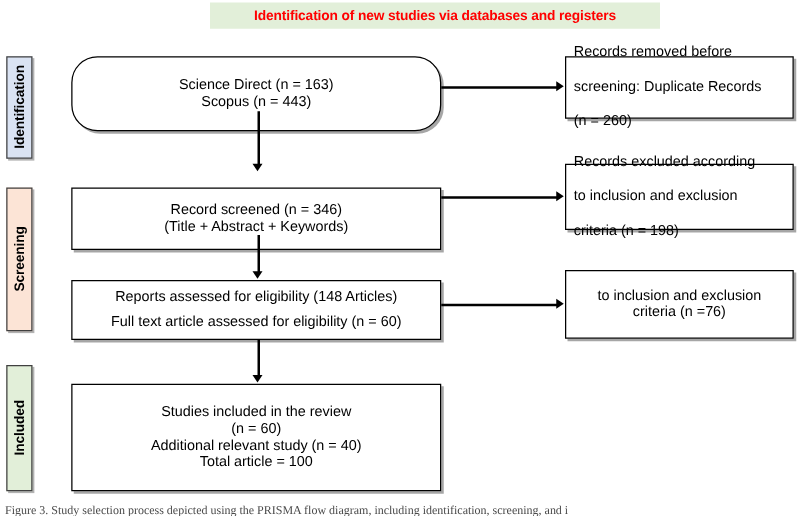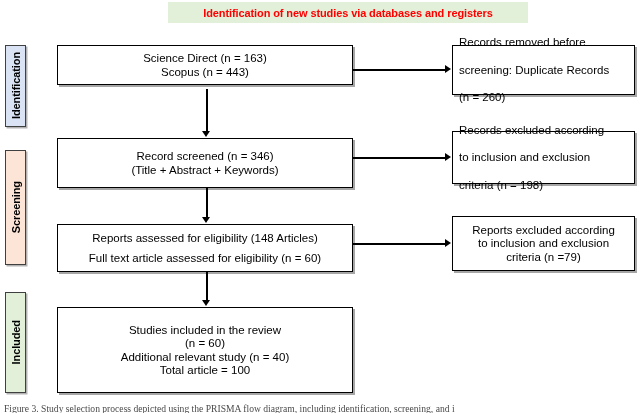--- a/index.html
+++ b/index.html
@@ -82,22 +82,22 @@
     color: #000000;
     white-space: nowrap;
   }
   .box.center .line { text-align: center; padding: 0 4px; }
   .box.left   .line { text-align: left;  padding: 0 6px; white-space: normal; }
   .box.center .line + .line { margin-top: 1px; }
   .box.left   .line + .line { margin-top: 15px; }
   .box.tight.center .line + .line { margin-top: 7px; }
 
   
-  .box-sources    { left: 57px; top: 45px;  width: 296px; height: 40px; }
-  .box-screened   { left: 57px; top: 138px; width: 296px; height: 50px; }
+  .box-sources    { left: 57px; top: 45px;  width: 296px; height: 60px; border-radius: 21px; }
+  .box-screened   { left: 57px; top: 150px; width: 296px; height: 50px; }
   .box-eligible   { left: 57px; top: 224px; width: 296px; height: 48px; }
   .box-included   { left: 57px; top: 307px; width: 296px; height: 86px; }
 
   
   .box-removed    { left: 452px; top: 45px;  width: 183px; height: 50px;  }
   .box-excluded-1 { left: 452px; top: 131px; width: 183px; height: 53px;  }
   .box-excluded-2 { left: 452px; top: 216px; width: 183px; height: 55px;  }
 
   .box-included .line { font-size: 11.5px; }
   .box-included .line + .line { margin-top: 8px; }
@@ -202,23 +202,22 @@
     <div class="line">to inclusion and exclusion</div>
     <div class="line">criteria (n = 198)</div>
   </div>
 
   <div class="box center tight box-eligible">
     <div class="line">Reports assessed for eligibility (148 Articles)</div>
     <div class="line">Full text article assessed for eligibility (n = 60)</div>
   </div>
 
   <div class="box center box-excluded-2">
-    <div class="line">Reports excluded according</div>
     <div class="line">to inclusion and exclusion</div>
-    <div class="line">criteria (n =79)</div>
+    <div class="line">criteria (n =76)</div>
   </div>
 
   <div class="box center box-included">
     <div class="line">Studies included in the review</div>
     <div class="line">(n = 60)</div>
     <div class="line">Additional relevant study (n = 40)</div>
     <div class="line">Total article = 100</div>
   </div>
 
   <div class="conn-v v1"></div>

